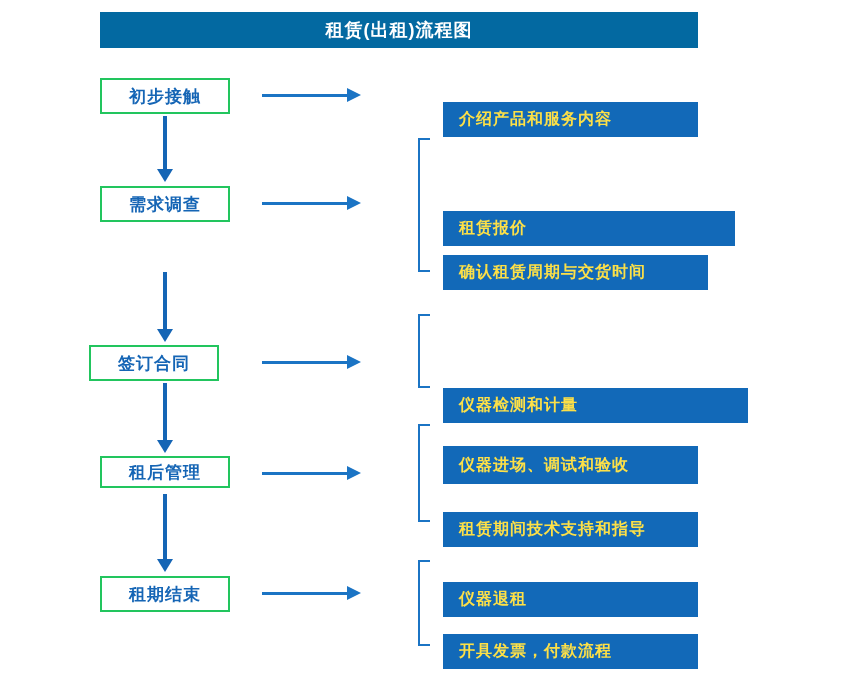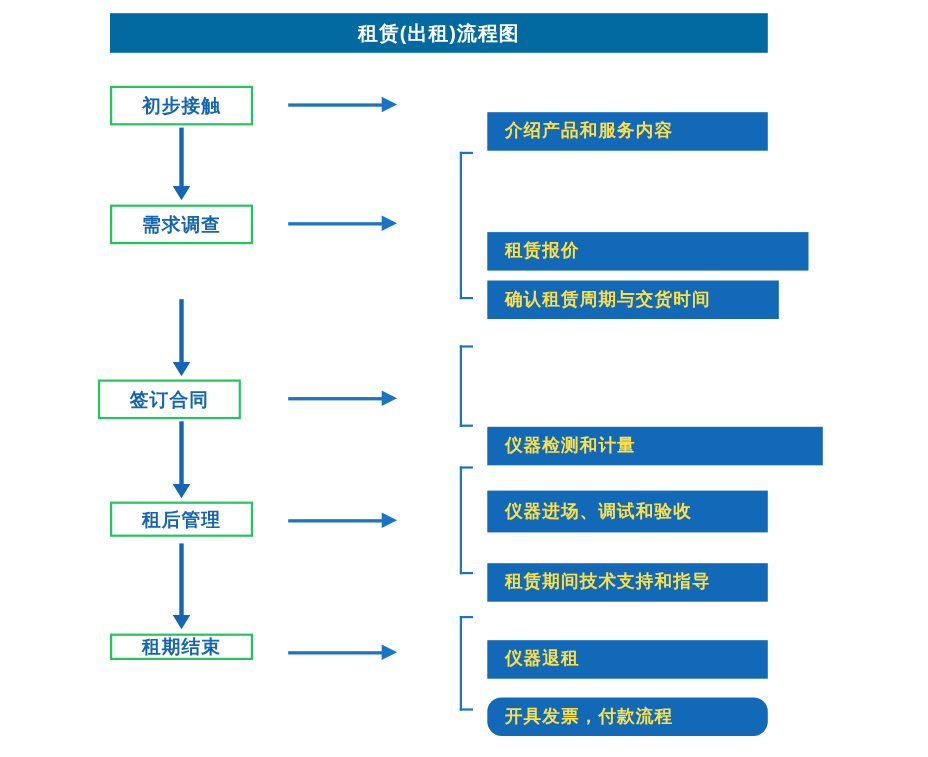--- a/index.html
+++ b/index.html
@@ -109,21 +109,21 @@
 <body>
 
 <div id="canvas">
 
   <div class="title-bar">租赁(出租)流程图</div>
 
   <div class="stage" style="left:100px; top:78px; width:130px; height:36px;">初步接触</div>
   <div class="stage" style="left:100px; top:186px; width:130px; height:36px;">需求调查</div>
   <div class="stage" style="left:89px; top:345px; width:130px; height:36px;">签订合同</div>
   <div class="stage" style="left:100px; top:456px; width:130px; height:32px;">租后管理</div>
-  <div class="stage" style="left:100px; top:576px; width:130px; height:24px;">租期结束</div>
+  <div class="stage" style="left:100px; top:576px; width:130px; height:36px;">租期结束</div>
 
   <div class="v-arrow" style="left:163px; top:116px; height:54px;"></div>
   <div class="v-arrow" style="left:163px; top:272px; height:58px;"></div>
   <div class="v-arrow" style="left:163px; top:383px; height:58px;"></div>
   <div class="v-arrow" style="left:163px; top:494px; height:66px;"></div>
 
   <div class="h-arrow" style="left:262px; top:94px; width:86px;"></div>
   <div class="h-arrow" style="left:262px; top:202px; width:86px;"></div>
   <div class="h-arrow" style="left:262px; top:361px; width:86px;"></div>
   <div class="h-arrow" style="left:262px; top:472px; width:86px;"></div>
@@ -138,15 +138,15 @@
 
   <div class="detail" style="left:443px; top:187px; width:292px; height:35px;">租赁报价</div>
   <div class="detail" style="left:443px; top:231px; width:265px; height:35px;">确认租赁周期与交货时间</div>
 
   <div class="detail" style="left:443px; top:364px; width:305px; height:35px;">仪器检测和计量</div>
 
   <div class="detail" style="left:443px; top:422px; width:255px; height:38px;">仪器进场、调试和验收</div>
   <div class="detail" style="left:443px; top:488px; width:255px; height:35px;">租赁期间技术支持和指导</div>
 
   <div class="detail" style="left:443px; top:558px; width:255px; height:35px;">仪器退租</div>
-  <div class="detail" style="left:443px; top:610px; width:255px; height:35px;border-radius:13px;">开具发票，付款流程</div>
+  <div class="detail" style="left:443px; top:610px; width:255px; height:35px;">开具发票，付款流程</div>
 
 </div>
 
 </body></html>

